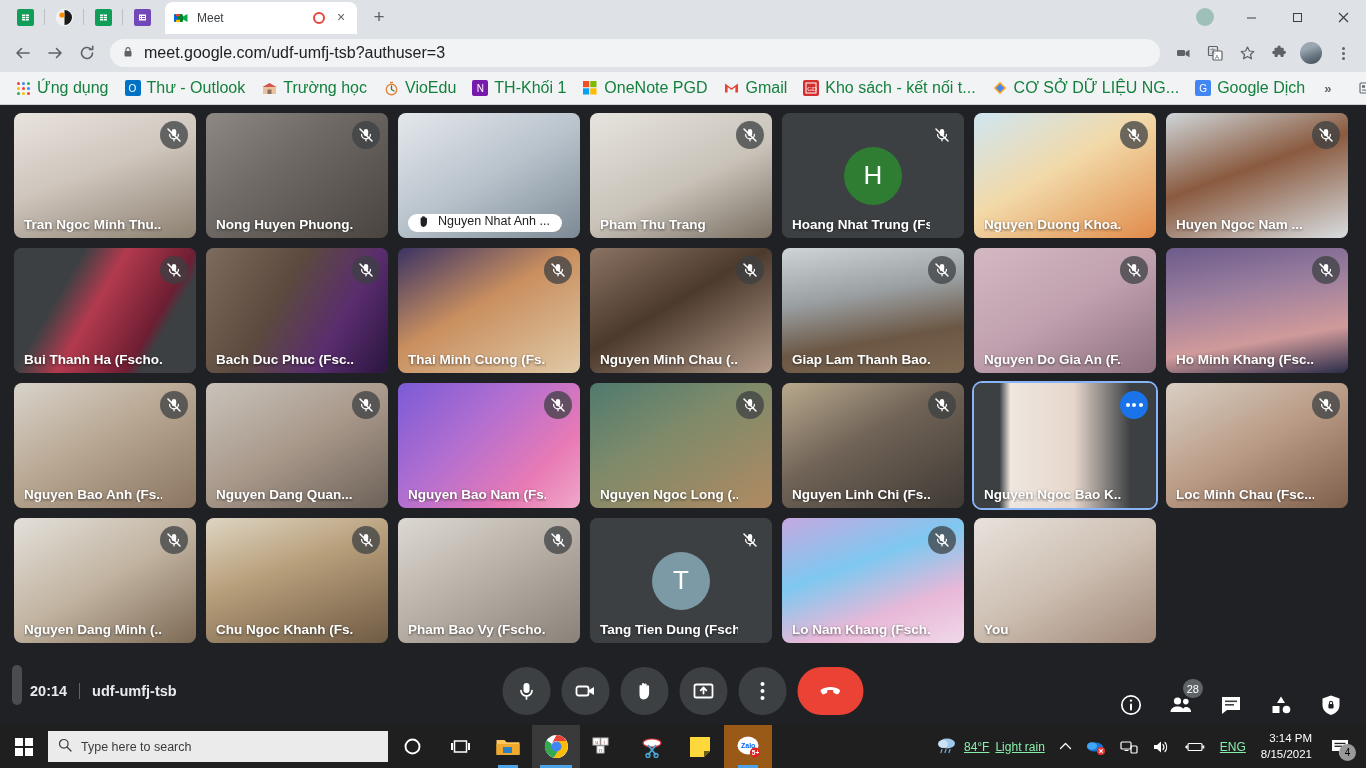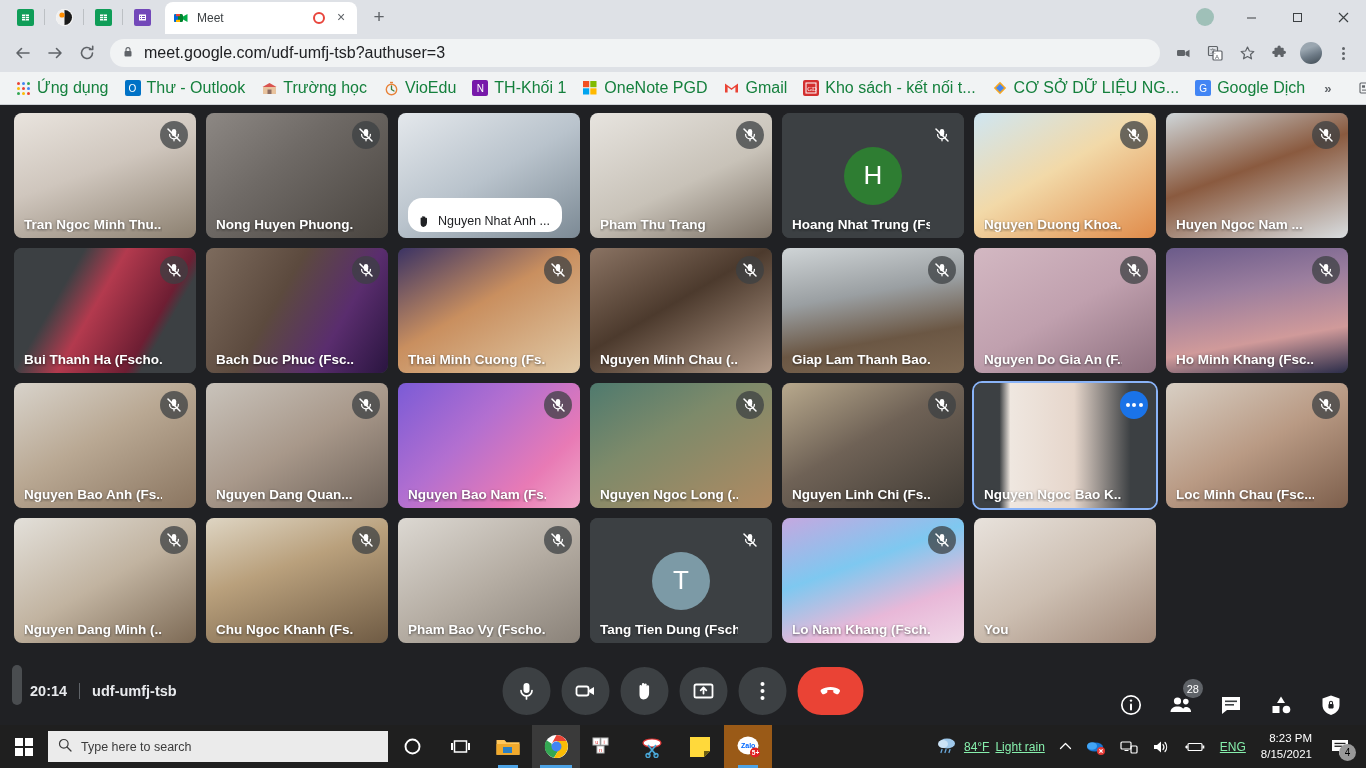--- a/index.html
+++ b/index.html
@@ -66,21 +66,21 @@
   .tile { position: relative; border-radius: 8px; overflow: hidden; background: #3c4043; }
   .tile.selected { outline: 2px solid #8ab4f8; outline-offset: 0px; }
   .tile .bg { position: absolute; inset: 0; }
   .name {
     position: absolute; left: 10px; bottom: 6px; right: 34px;
     color: #fff; font-size: 13.5px; font-weight: bold; white-space: nowrap; overflow: hidden;
     text-shadow: 0 1px 3px rgba(0,0,0,.6);
   }
   .name-pill {
     position: absolute; left: 10px; bottom: 6px; background: #fff; border-radius: 14px;
-    display: flex; gap: 7px; padding: 16px 12px 4px 9px; max-width: 160px;
+    display: flex; gap: 7px; padding: 0 12px 4px 9px; max-width: 160px;
   }
   .name-pill span { color: #202124; font-size: 12.5px; white-space: nowrap; overflow: hidden; font-weight: normal; }
   .mic-badge {
     position: absolute; top: 8px; right: 8px; width: 28px; height: 28px; border-radius: 50%;
     background: rgba(60,64,67,.75); display: flex; align-items: center; justify-content: center;
   }
   .mic-badge.plain { background: none; }
   .more-badge {
     position: absolute; top: 8px; right: 8px; width: 28px; height: 28px; border-radius: 50%;
     background: #1a73e8; display: flex; align-items: center; justify-content: center; gap: 2.5px;
@@ -931,21 +931,21 @@
       <svg width="22" height="14" viewBox="0 0 22 14">
           <rect x="4" y="3.5" width="14" height="7" rx="1" fill="none" stroke="#fff" stroke-width="1.2"></rect>
           <rect x="18.5" y="5.5" width="1.8" height="3" fill="#fff"></rect>
           <path d="M1 7 h3 M2.5 5.5 v3" stroke="#fff" stroke-width="1.2"></path>
         </svg>
     </div>
     <div class="tray-item">
       <span class="tray-text">ENG</span>
     </div>
     <div class="clock">
-      <span>8:23 PM</span>
+      <span>3:14 PM</span>
       <span>8/15/2021</span>
     </div>
     <div class="notif">
       <svg width="20" height="18" viewBox="0 0 20 18">
           <path d="M2 2 h16 v11 l-4.5 -0 L9 17 V13 H2 Z" fill="#fff"></path>
           <rect x="4.5" y="4.8" width="11" height="1.3" fill="#1f1f1f"></rect>
           <rect x="4.5" y="7.6" width="8" height="1.3" fill="#1f1f1f"></rect>
         </svg>
       <span class="notif-badge">4</span>
     </div>

